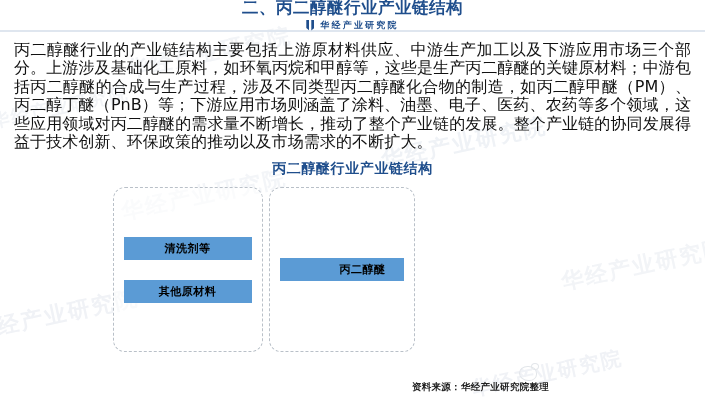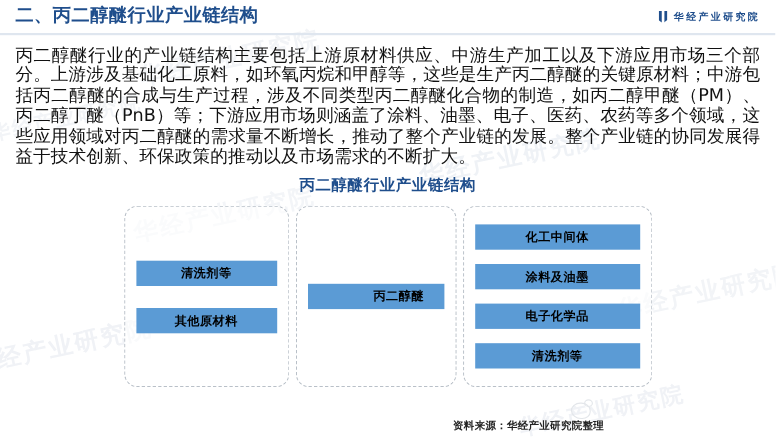--- a/index.html
+++ b/index.html
@@ -40,20 +40,21 @@
   .header {
     position: relative;
     height: 30px;
     padding: 0 14px;
     display: flex;
     align-items: center;
     justify-content: space-between;
     border-bottom: 2px solid #dfe6ef;
     z-index: 3;
     background: transparent;
+    flex-direction: column;
   }
   .header-title {
     font-size: 16.5px;
     font-weight: 700;
     color: #1f4e8c;
     letter-spacing: 0.5px;
     line-height: 1;
     padding-bottom: 2px;
   }
   .brand {
@@ -249,24 +250,18 @@
 
     <div class="dbox up">
       <div class="chip">清洗剂等</div>
       <div class="chip">其他原材料</div>
     </div>
 
     <div class="dbox mid">
       <div class="chip">丙二醇醚</div>
     </div>
 
-    <div class="dbox down">
-      <div class="chip">化工中间体</div>
-      <div class="chip">涂料及油墨</div>
-      <div class="chip">电子化学品</div>
-      <div class="chip">清洗剂等</div>
-    </div>
 
   </div>
 </div>
 
 <div class="weibo"></div>
 <div class="footer">资料来源：华经产业研究院整理</div>
 
 </body></html>

